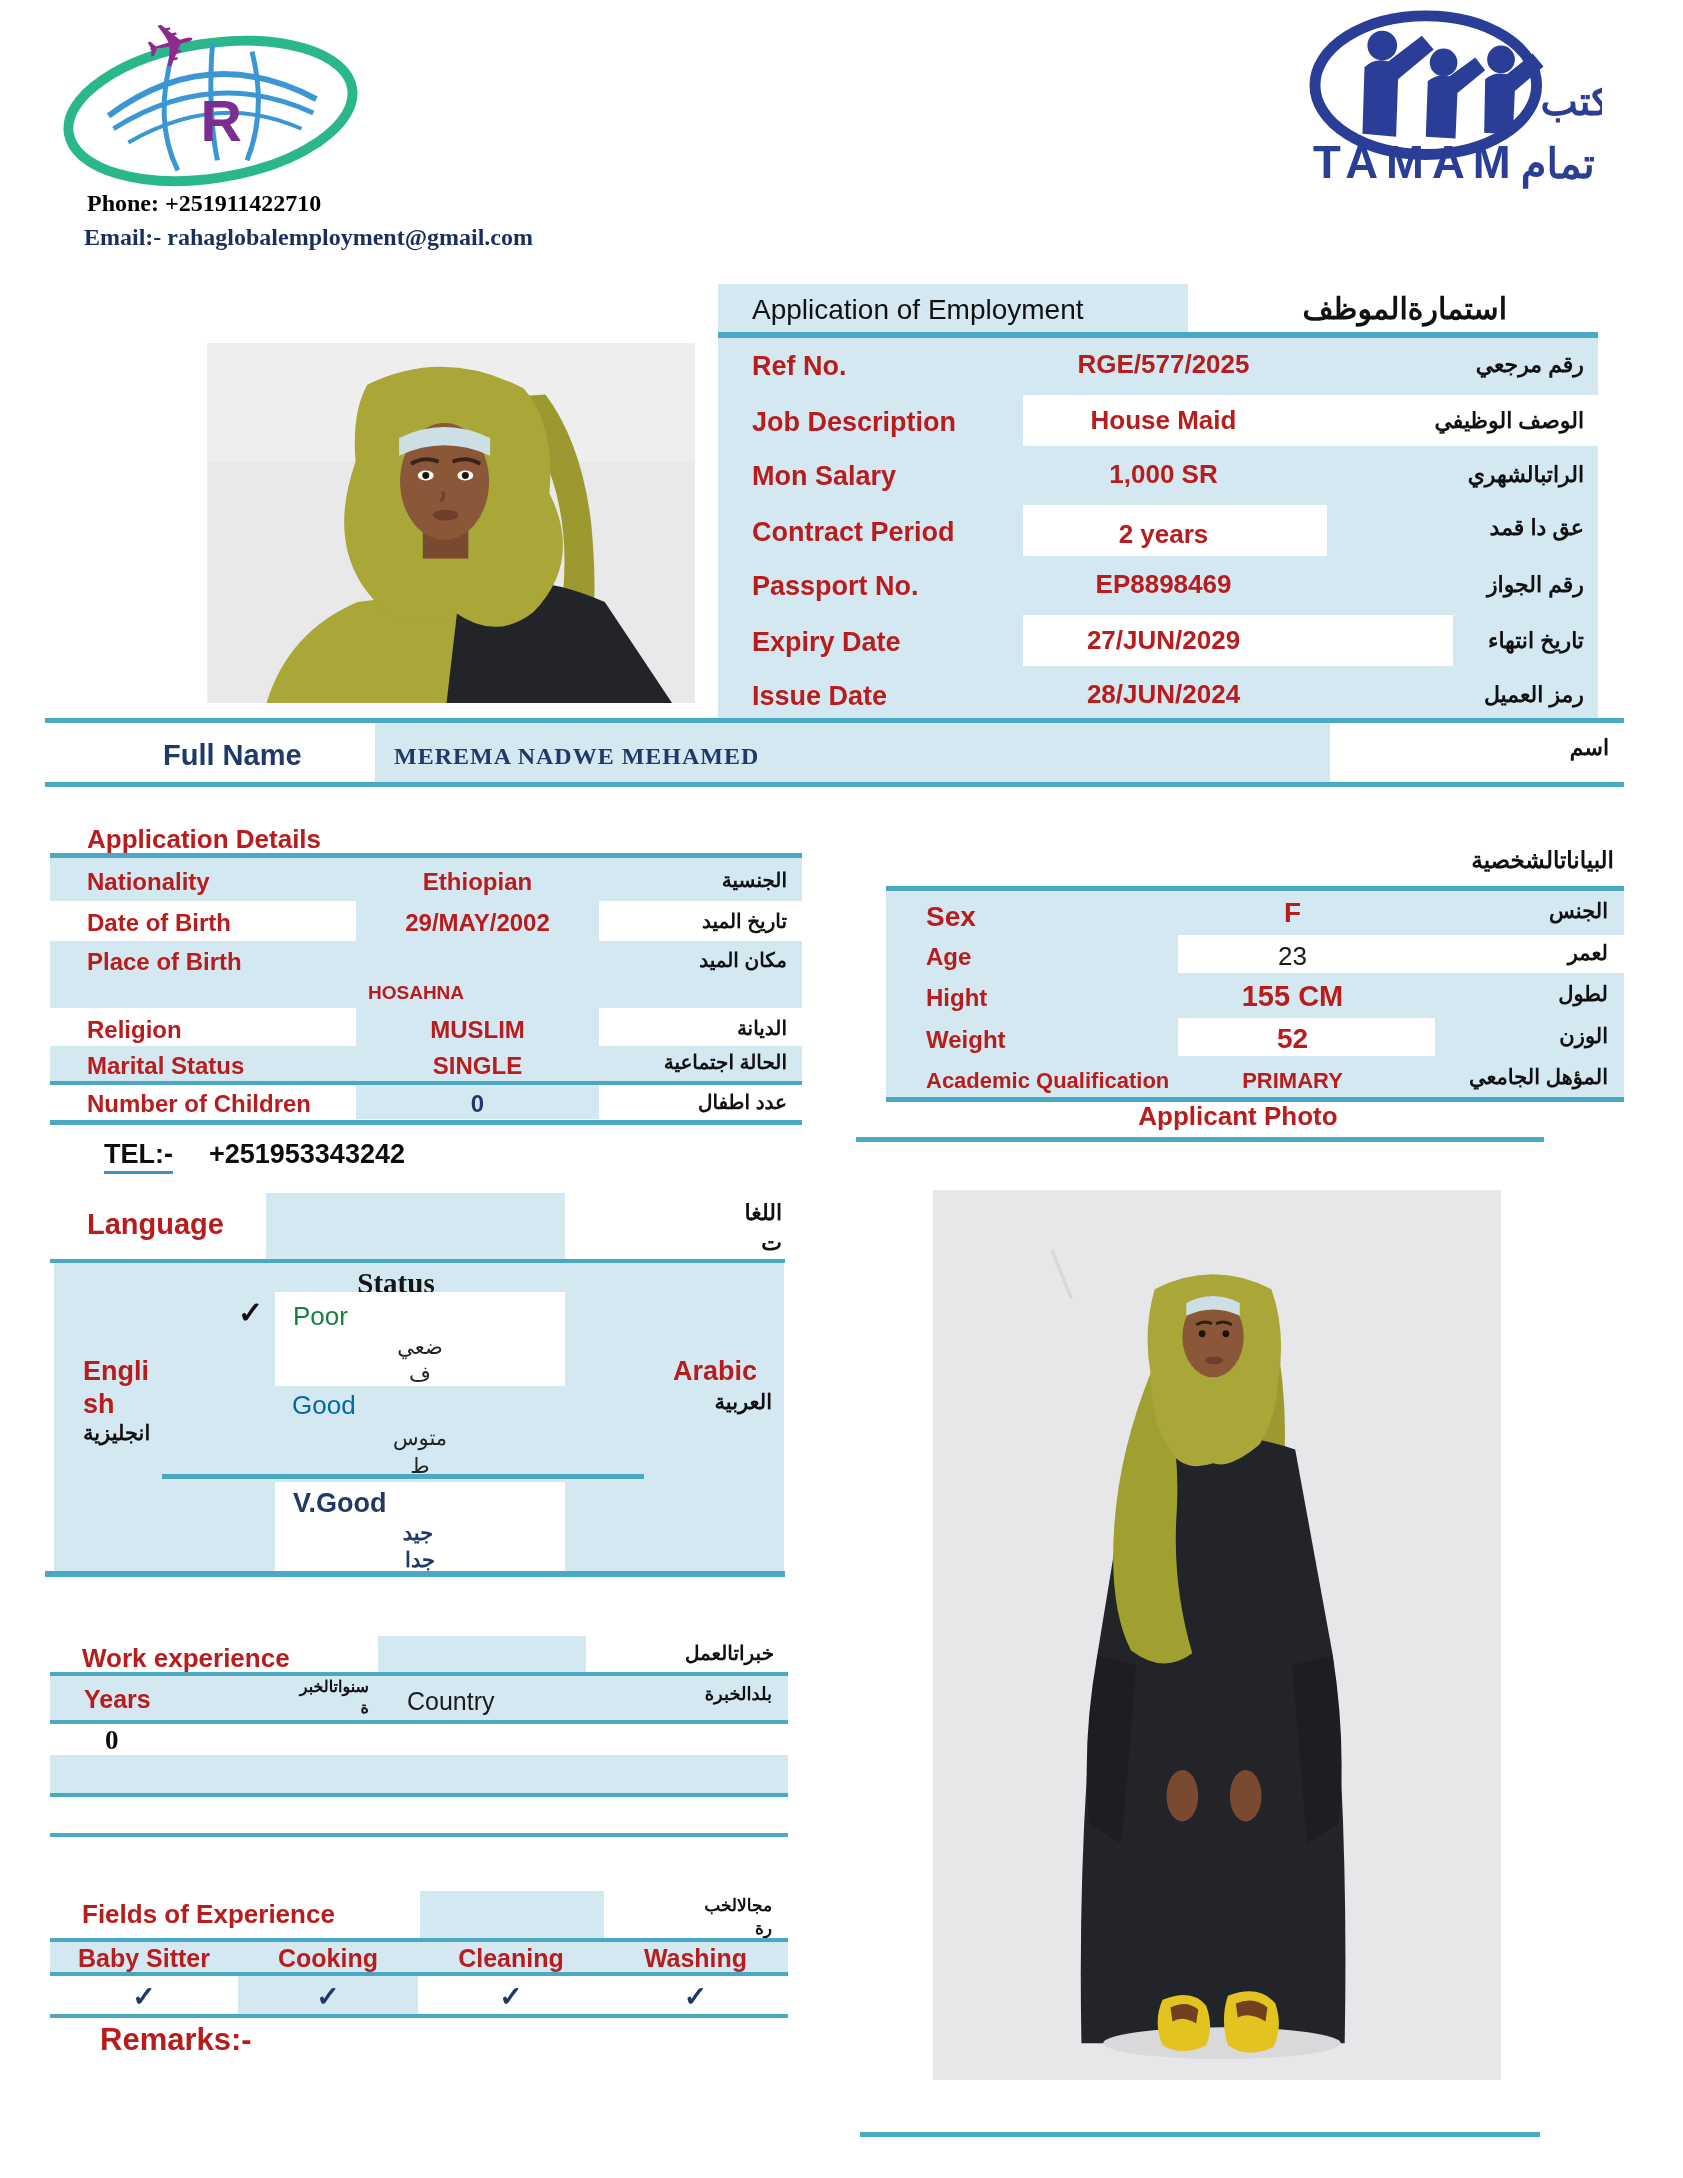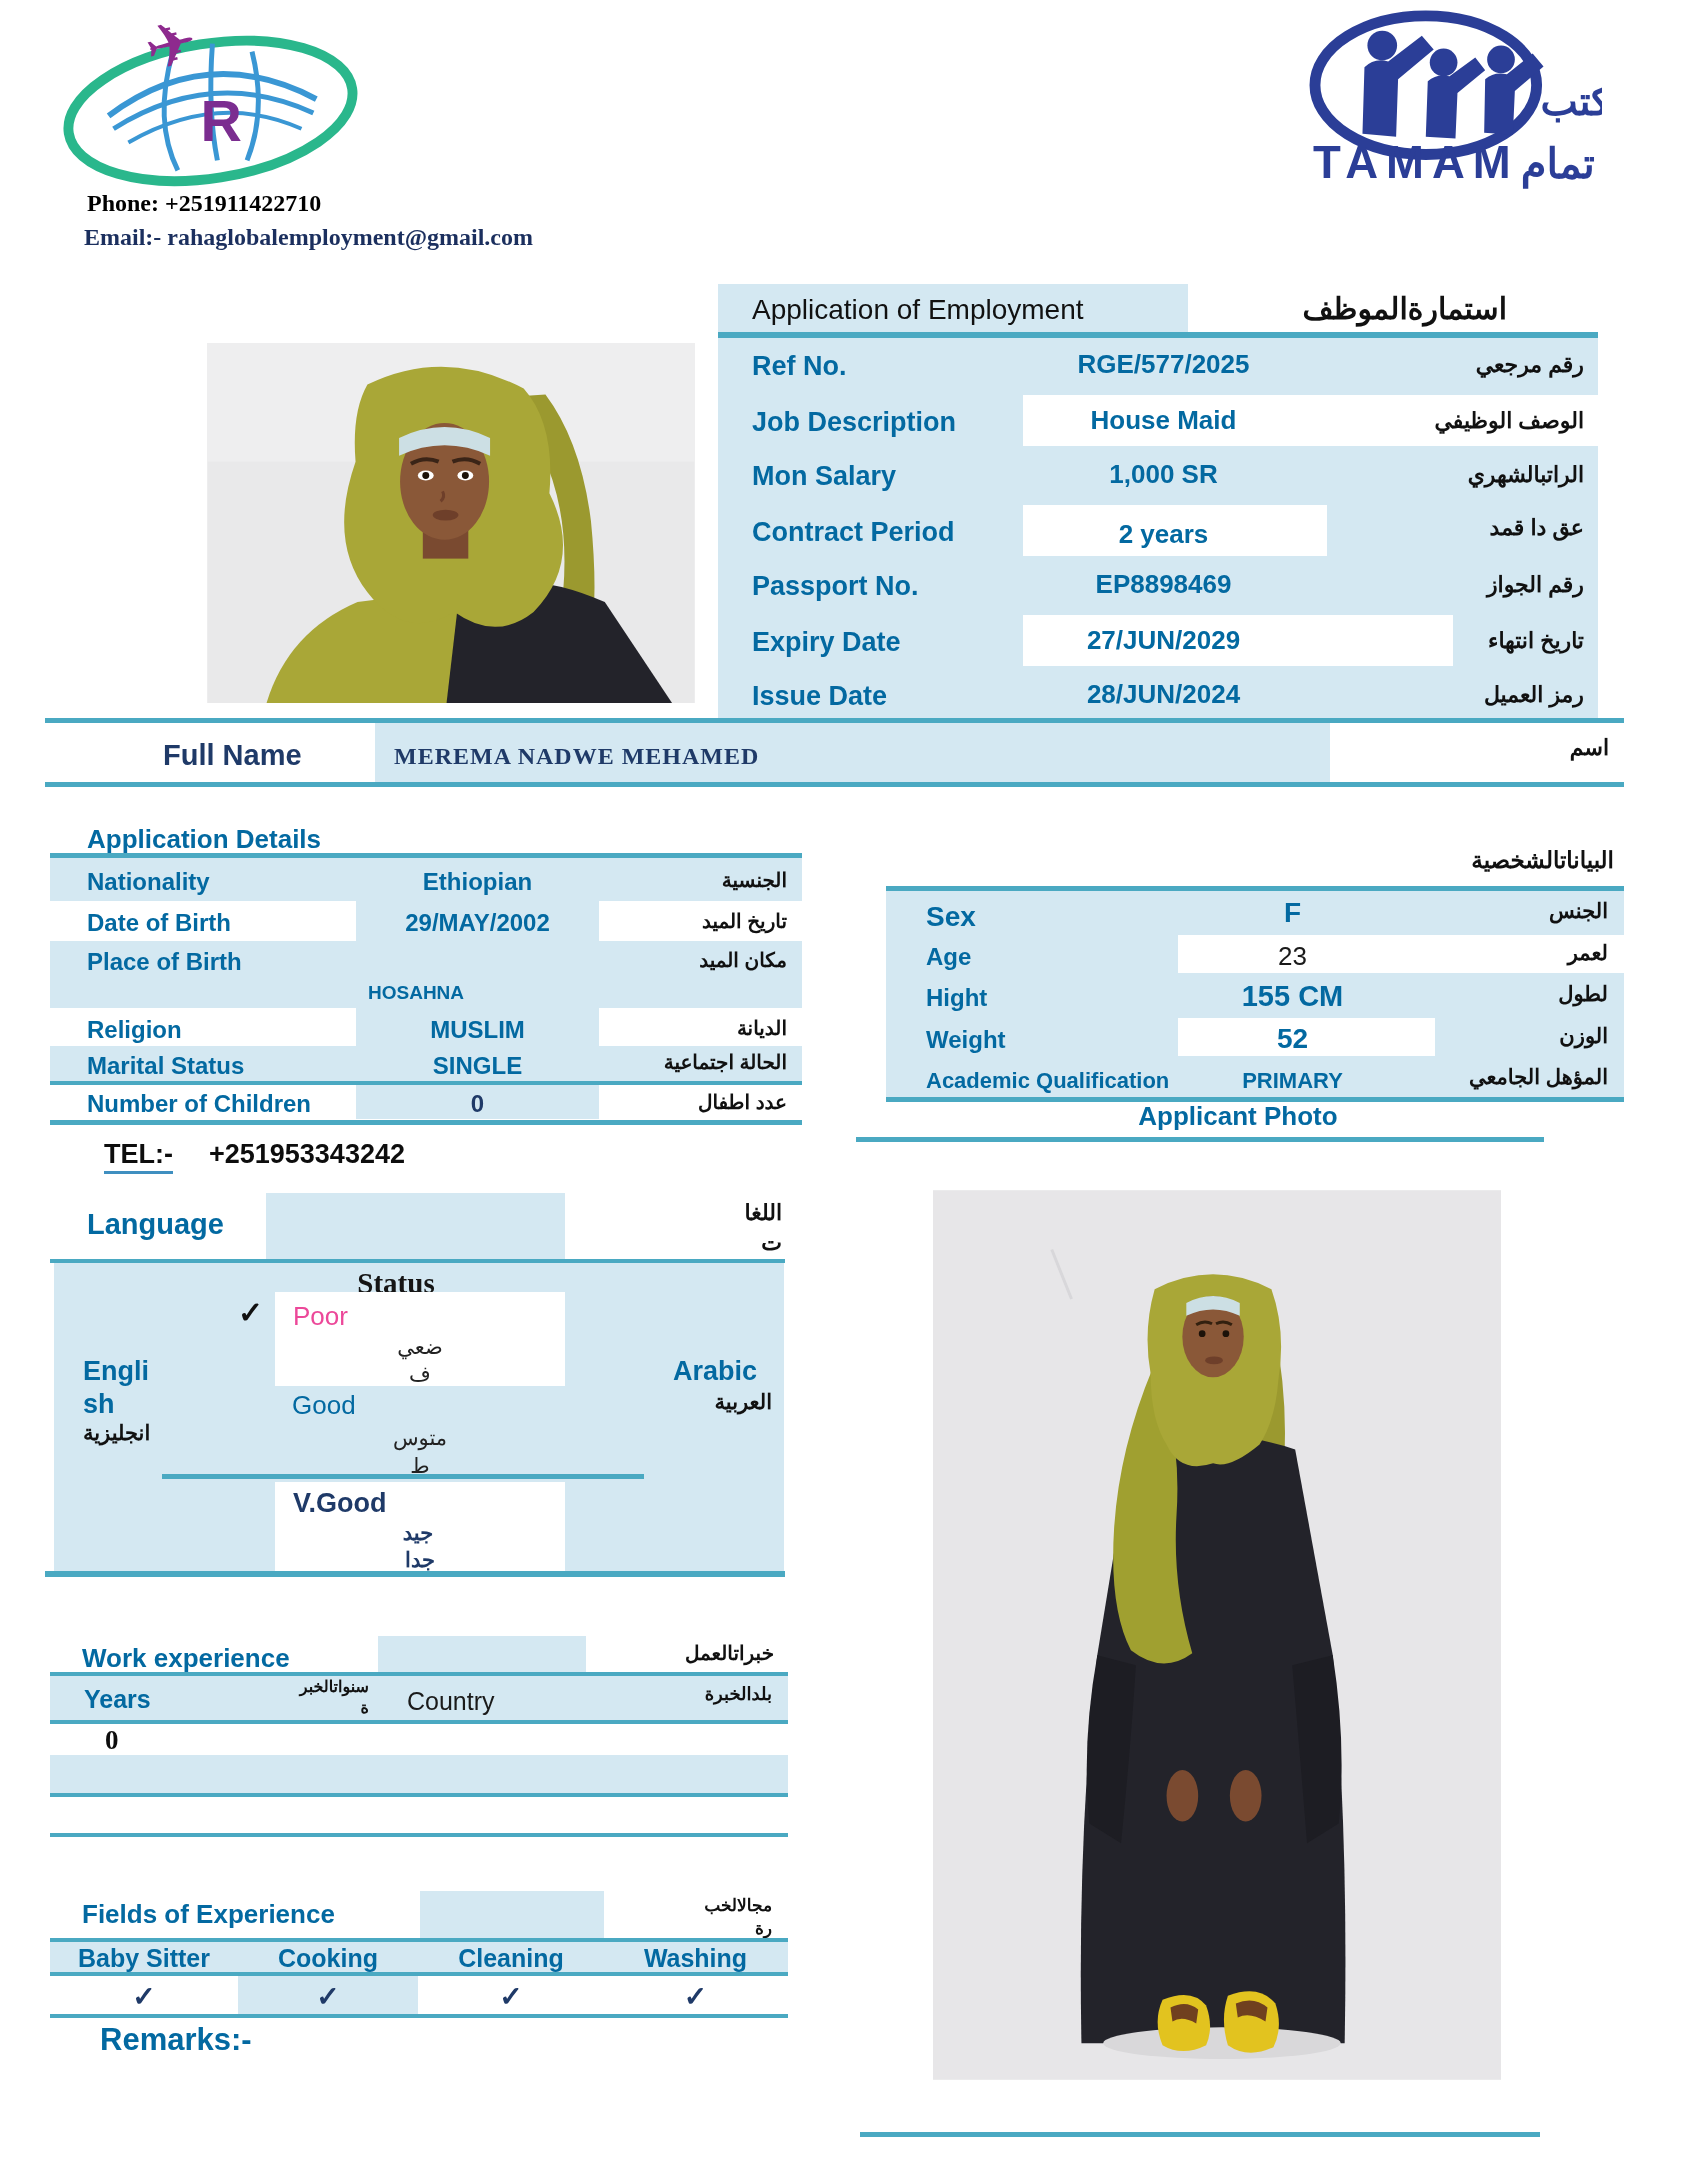--- a/index.html
+++ b/index.html
@@ -1,21 +1,21 @@
 <!DOCTYPE html>
 <html><head>
 <meta charset="utf-8">
 <style>
   html,body{margin:0;padding:0;background:#888;}
   .page{position:relative;width:1683px;height:2178px;background:#ffffff;overflow:hidden;
         font-family:"Liberation Sans",sans-serif;}
   .abs{position:absolute;}
   .blue{background:#d4e8f2;}
   .teal{background:#4aa9c2;}
-  .lbl{font-weight:700;color:#0369a1;}
+  .lbl{font-weight:700;color:#b91c1c;}
   .reg{font-weight:400;color:#1a1a1a;}
   .ctr{text-align:center;}
   .navy{color:#1f3a68;}
   .serif{font-family:"Liberation Serif",serif;}
   .ar{font-weight:700;color:#111;direction:rtl;text-align:right;}
   svg text{font-family:"Liberation Sans",sans-serif;}
 </style>
 </head>
 <body>
 
@@ -198,21 +198,21 @@
     <span style="display:block;">اللغا</span>
     <span style="display:block;">ت</span>
   </div>
 
   <div class="abs blue" style="left:54px;top:1263px;width:730px;height:308px;"></div>
   <div class="abs teal" style="left:50px;top:1259px;width:735px;height:4px;"></div>
   <div class="abs serif ctr" style="left:297px;top:1267px;width:198px;font-size:29px;font-weight:700;color:#151515;">Status</div>
 
   <div class="abs" style="left:238px;top:1295px;font-size:30px;font-weight:700;color:#111;">✓</div>
   <div class="abs" style="left:275px;top:1292px;width:290px;height:94px;background:#fff;"></div>
-  <div class="abs reg" style="left:293px;top:1301px;font-size:26px;color:#ec4899;">Poor</div>
+  <div class="abs reg" style="left:293px;top:1301px;font-size:26px;color:#15803d;">Poor</div>
   <div class="abs ctr" style="left:275px;top:1335px;width:290px;font-size:21px;color:#222;direction:rtl;">ضعي</div>
   <div class="abs ctr" style="left:275px;top:1362px;width:290px;font-size:21px;color:#222;direction:rtl;">ف</div>
 
   <div class="abs lbl" style="left:83px;top:1356px;font-size:27px;">Engli</div>
   <div class="abs lbl" style="left:83px;top:1389px;font-size:27px;">sh</div>
   <div class="abs ar" style="left:83px;top:1421px;width:119px;text-align:left;font-size:21px;">انجليزية</div>
 
   <div class="abs lbl" style="left:673px;top:1356px;width:111px;font-size:27px;">Arabic</div>
   <div class="abs ar ctr" style="left:673px;top:1390px;width:99px;font-size:21px;">العربية</div>
 

